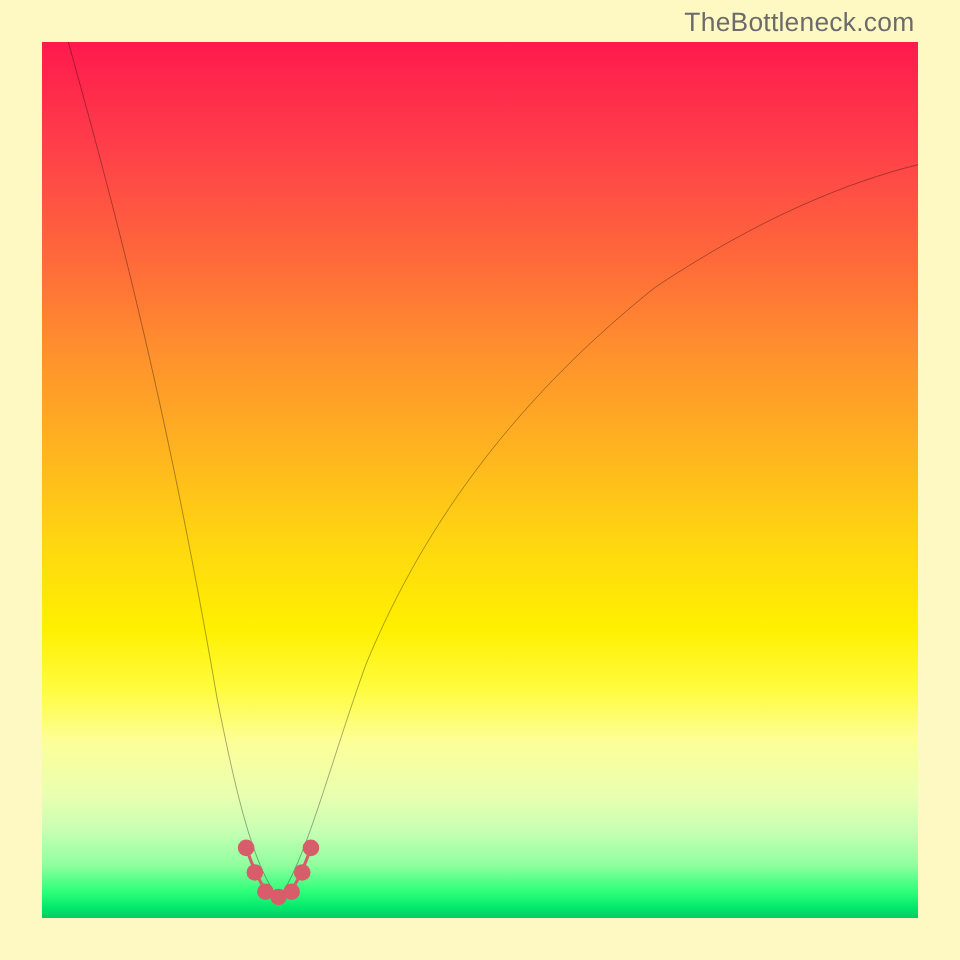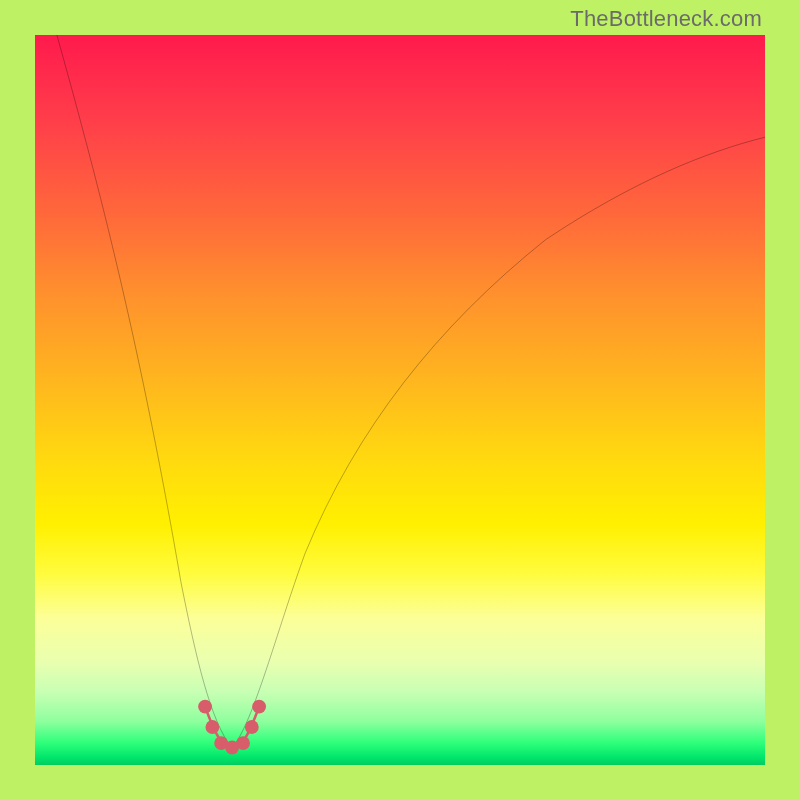--- a/index.html
+++ b/index.html
@@ -7,21 +7,21 @@
     padding: 0;
     width: 800px;
     height: 800px;
     background: #000000;
     overflow: hidden;
   }
   .container {
     position: relative;
     width: 800px;
     height: 800px;
-    background: #bef264;
+    background: #fef9c3;
   }
   .plot-area {
     position: absolute;
     left: 35px;
     top: 35px;
     width: 730px;
     height: 730px;
     background: linear-gradient(to bottom,
       #ff1a4d 0%,
       #ff3f4a 12%,

